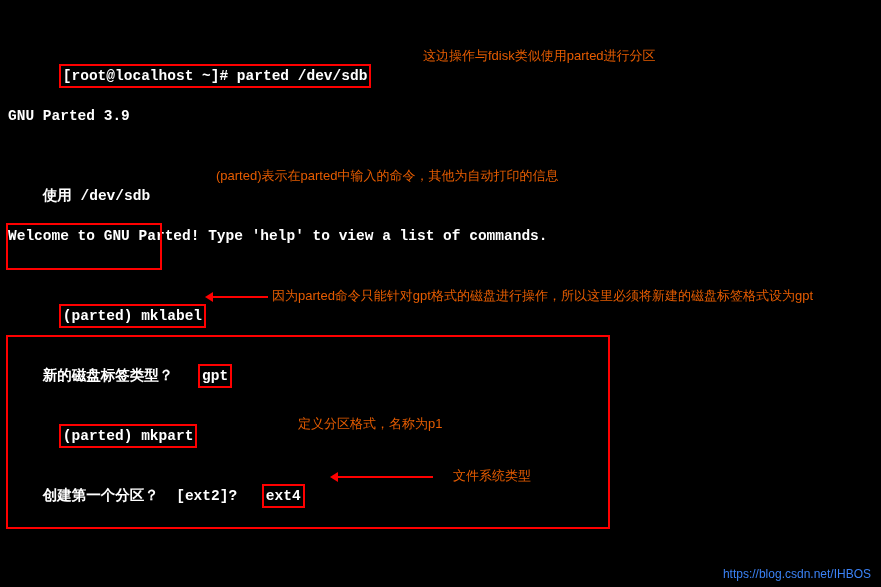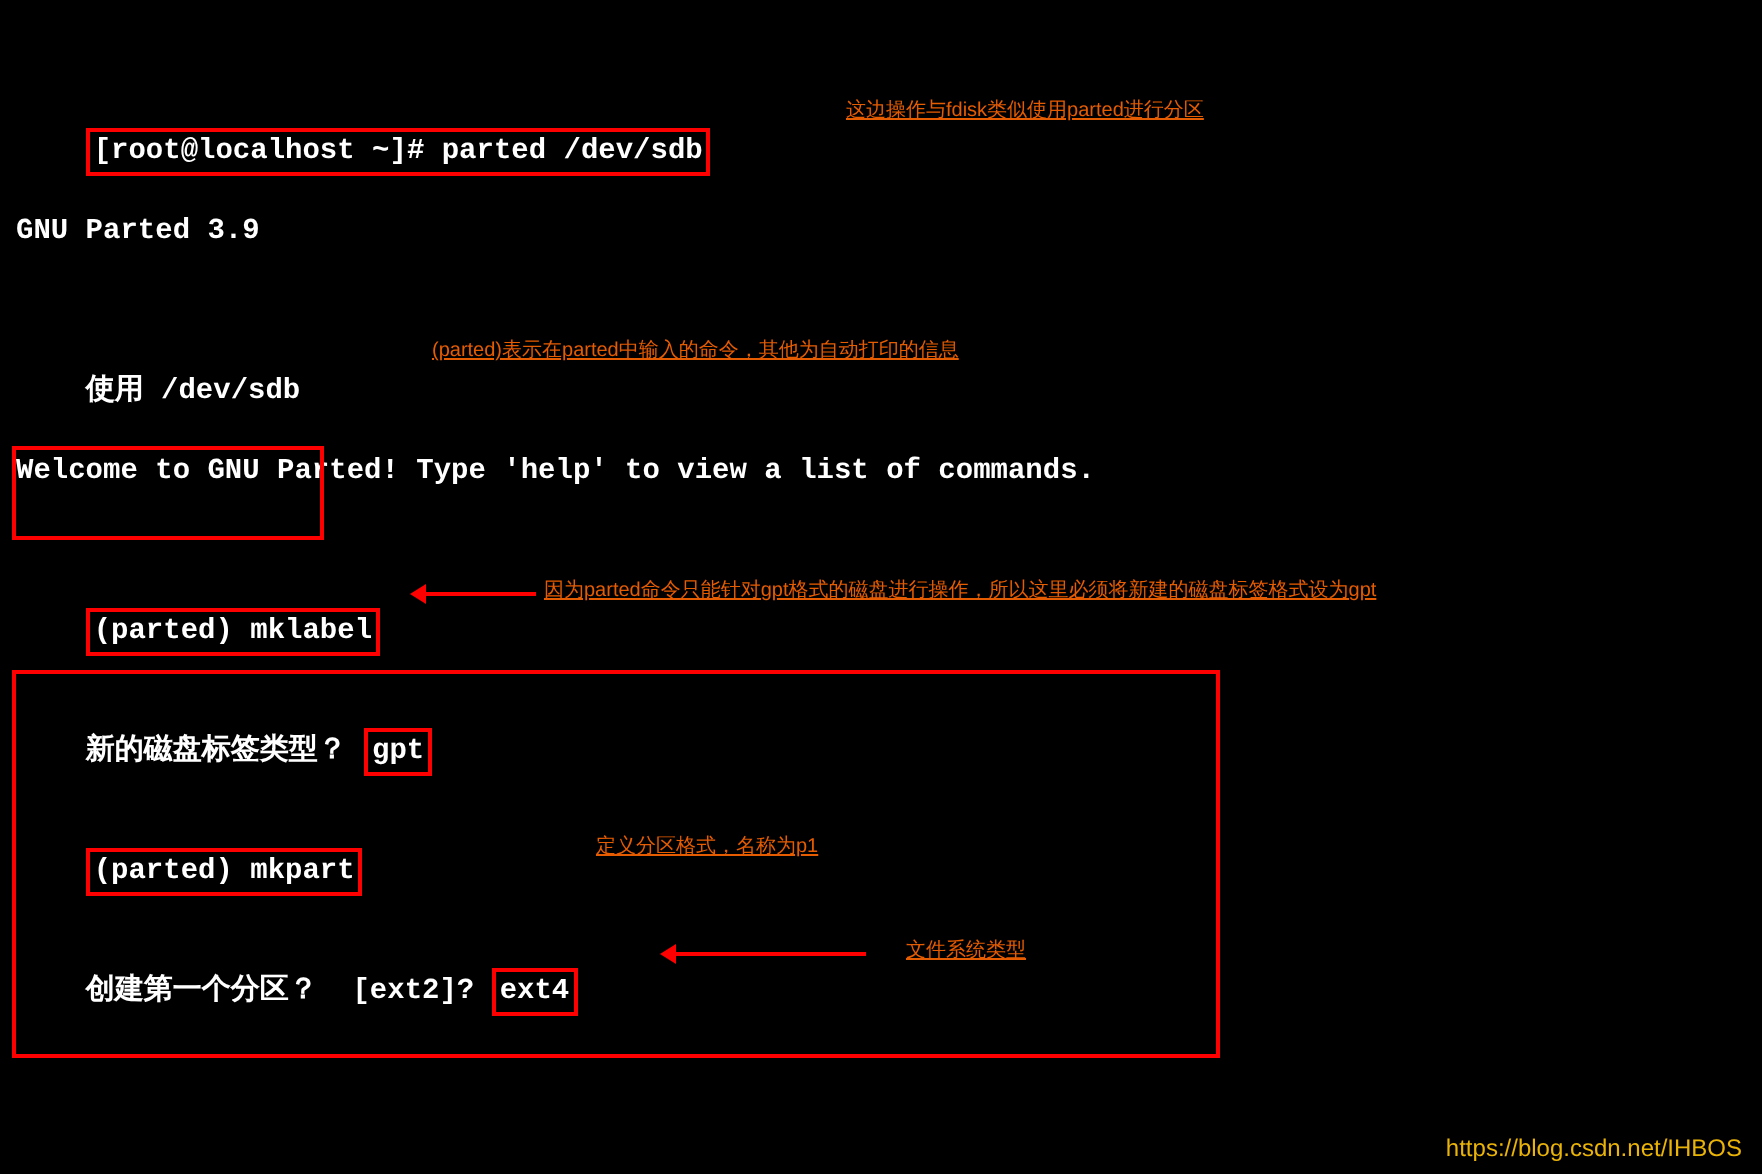--- a/index.html
+++ b/index.html
@@ -18,30 +18,29 @@
   .term {
     padding: 6px 8px;
     line-height: 20px;
     white-space: pre;
   }
   .line { position: relative; height: 20px; }
   .redbox {
     display: inline-block;
     border: 2px solid #ff0000;
     padding: 0 2px;
-    margin: -2px 0;
+    margin: -2px 16px;
   }
   .annot {
     position: absolute;
     color: #e65c00;
     font-family: "Microsoft YaHei", sans-serif;
-    font-size: 10px;
+    font-size: 13px;
     font-weight: normal;
     white-space: nowrap;
-    text-decoration: underline;
   }
   .arrow {
     position: absolute;
     height: 2px;
     background: #ff0000;
   }
   .arrow::before {
     content: "";
     position: absolute;
     left: -8px;
@@ -51,21 +50,21 @@
   }
   .bigbox {
     position: absolute;
     border: 2px solid #ff0000;
     pointer-events: none;
   }
   .watermark {
     position: absolute;
     right: 10px;
     bottom: 6px;
-    color: #eab308;
+    color: #3b82f6;
     font-family: sans-serif;
     font-size: 12px;
     font-weight: normal;
   }
 </style>
 </head>
 <body>
 
 <div class="term">
   <div class="line">

